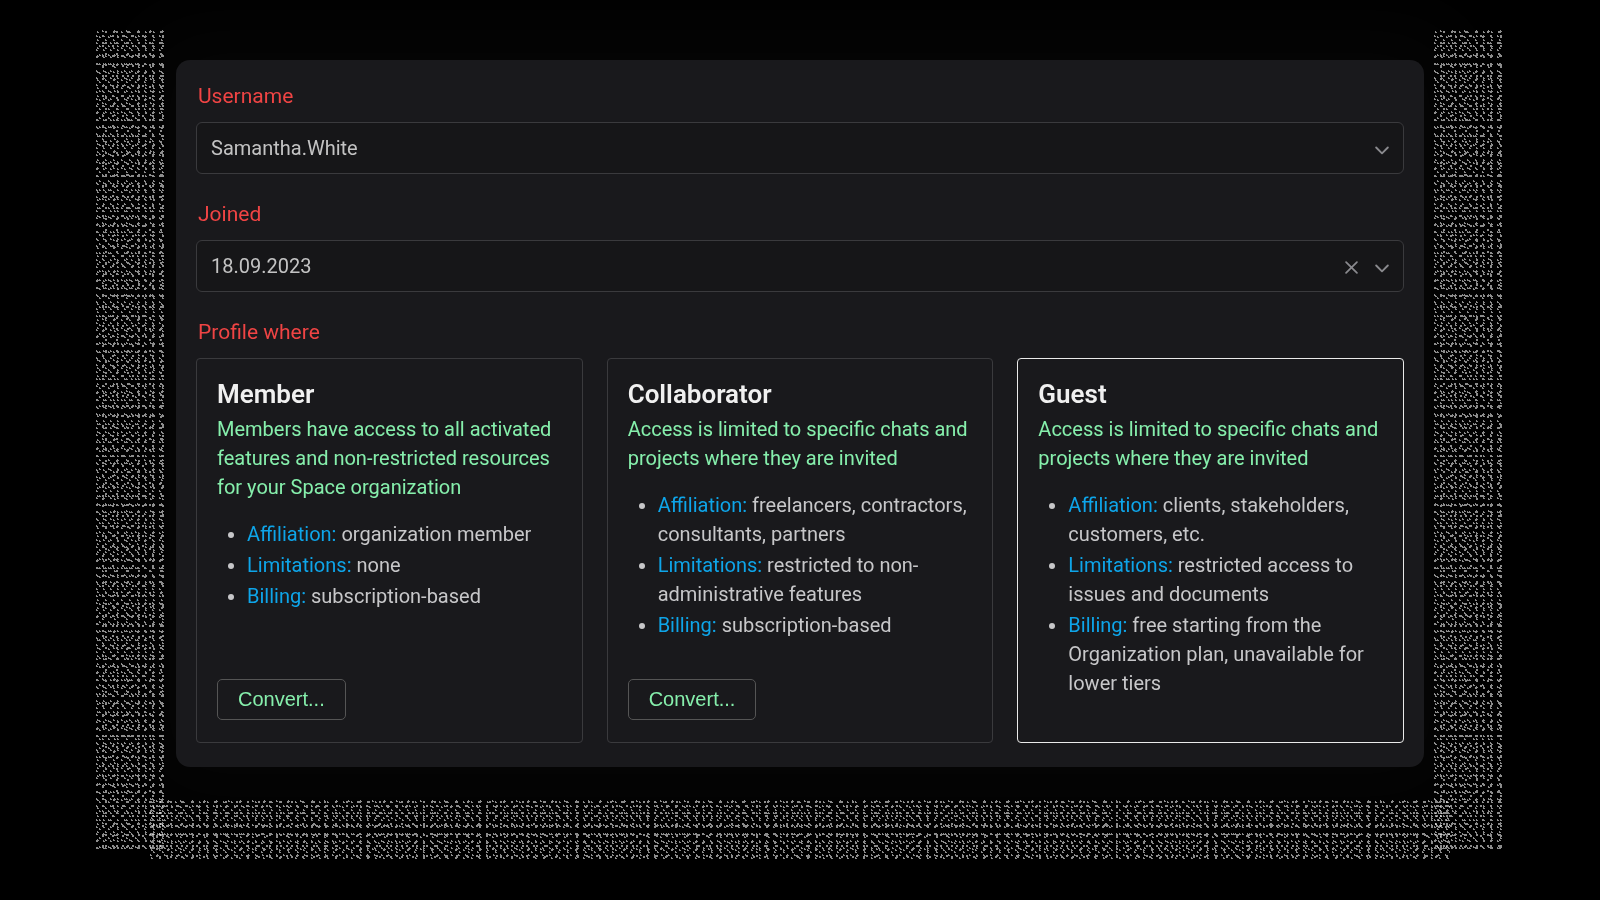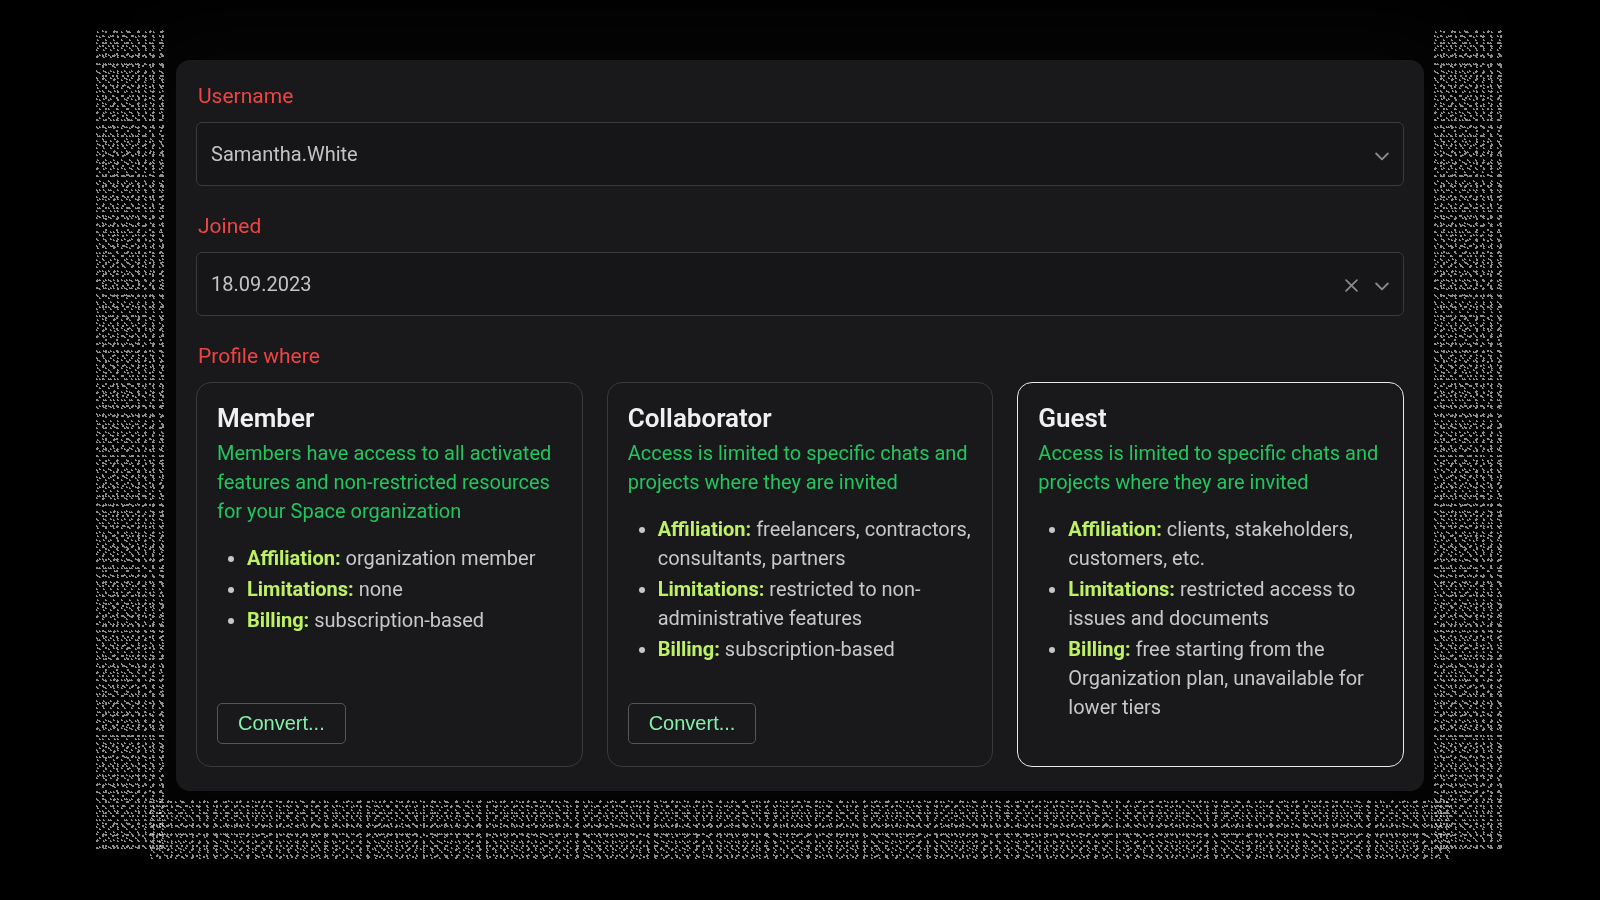--- a/index.html
+++ b/index.html
@@ -15,21 +15,21 @@
     box-shadow: 0 0 80px 40px rgba(255,255,255,0.02);
   }
   .field-label {
     font-size: 21px;
     color: #ef4444;
     margin: 0 0 14px 2px;
     font-weight: 400;
   }
   .select-box {
     width: 100%;
-    height: 64px;
+    height: 52px;
     background: #161618;
     border: 1px solid #3a3a3d;
     border-radius: 6px;
     display: flex;
     align-items: center;
     padding: 8px 14px;
     margin-bottom: 28px;
     cursor: pointer;
   }
   .select-box .value {
@@ -46,53 +46,53 @@
   .chevron { width: 14px; height: 14px; display: inline-block; }
   .close-x { width: 14px; height: 14px; display: inline-block; }
   .cards {
     display: grid;
     grid-template-columns: 1fr 1fr 1fr;
     gap: 24px;
     margin-top: 0;
   }
   .card {
     border: 1px solid #3a3a3d;
-    border-radius: 15px;
+    border-radius: 4px;
     padding: 20px 20px 22px 20px;
     background: transparent;
     display: flex;
     flex-direction: column;
   }
   .card.selected {
     border: 1.5px solid #eaeaea;
   }
   .card-title {
     font-size: 26px;
     font-weight: 600;
     color: #f0f0f0;
     margin-bottom: 6px;
   }
   .card-desc {
     font-size: 20px;
     line-height: 1.45;
-    color: #22c55e;
+    color: #86efac;
     margin-bottom: 18px;
   }
   .card ul {
     list-style: disc;
     padding-left: 30px;
     margin-bottom: 20px;
   }
   .card ul li {
     font-size: 20px;
     line-height: 1.45;
     color: #c7c7c9;
     margin-bottom: 2px;
   }
-  .card ul li .k { font-weight: 700; color: #bef264; }
+  .card ul li .k { font-weight: 400; color: #0ea5e9; }
   .card-spacer { flex: 1; }
   .convert-btn {
     align-self: flex-start;
     border: 1px solid #555;
     background: transparent;
     color: #86efac;
     font-size: 20px;
     padding: 8px 20px;
     border-radius: 5px;
     cursor: pointer;

